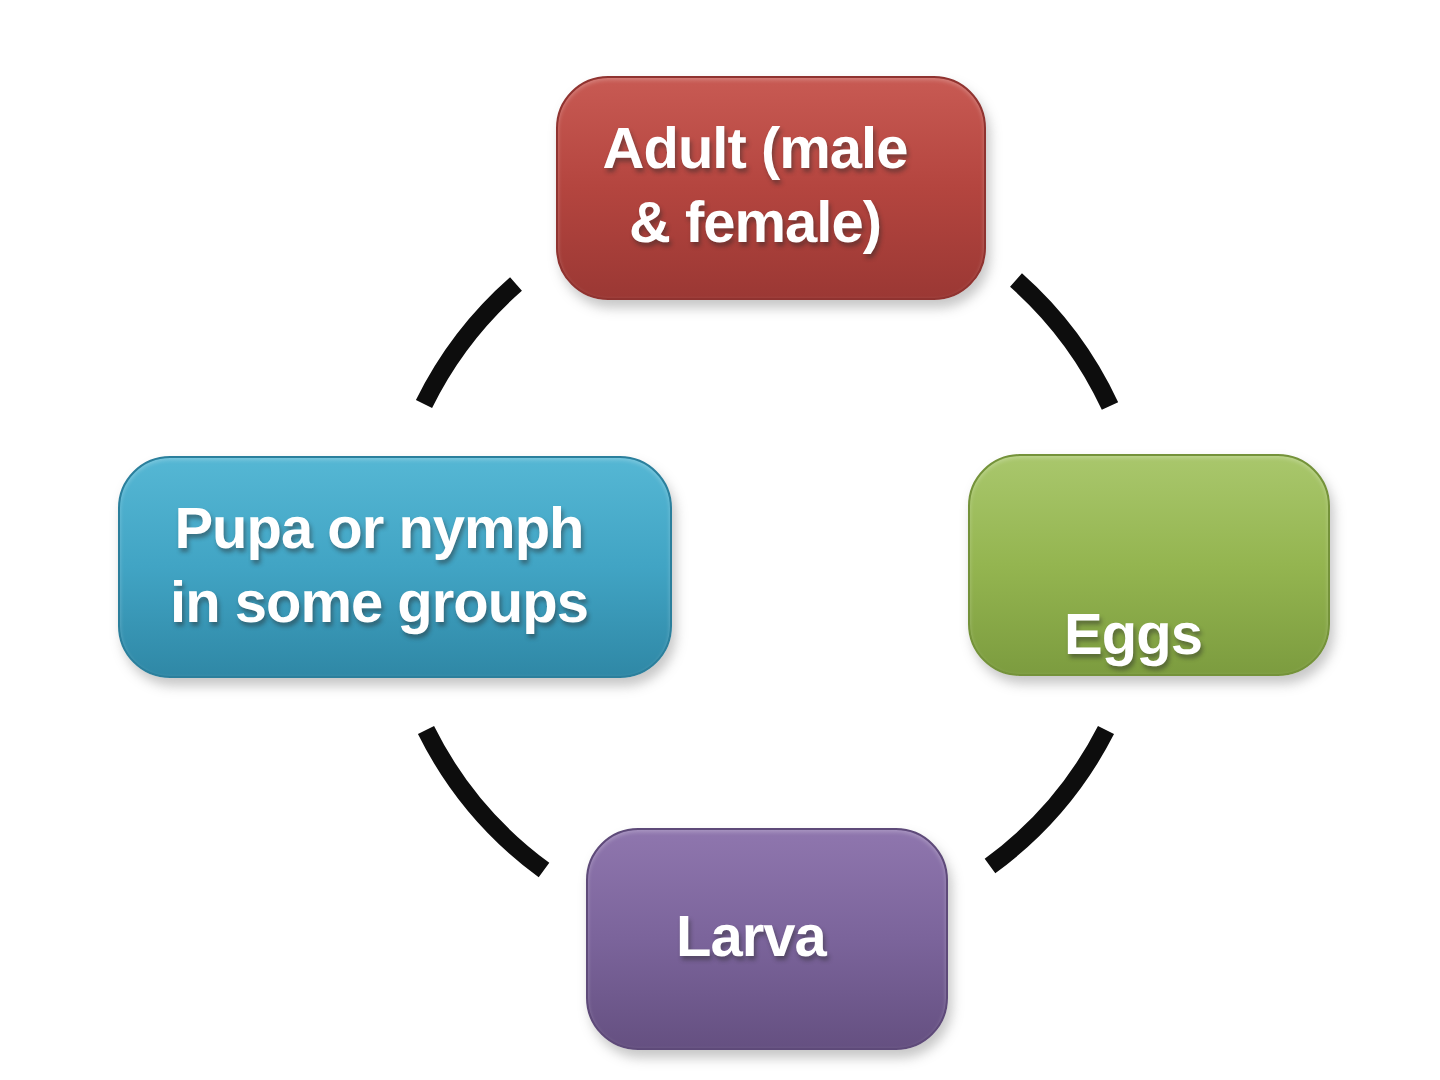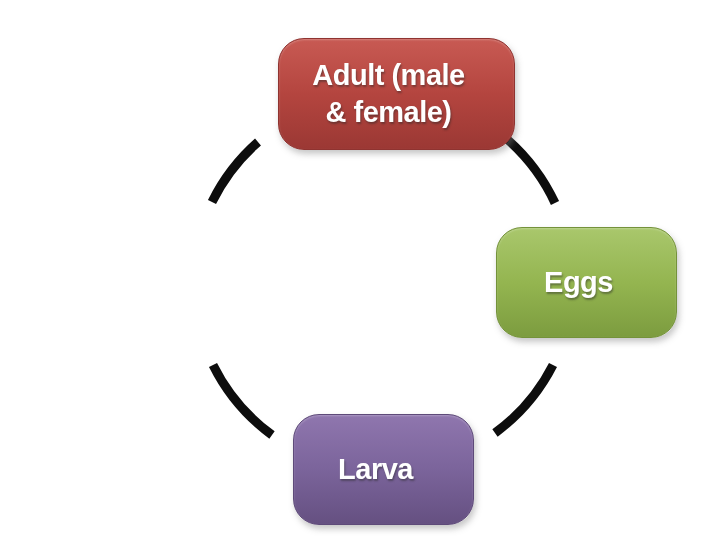--- a/index.html
+++ b/index.html
@@ -26,23 +26,23 @@
     font-size: 29px;
     line-height: 37px;
     letter-spacing: -0.5px;
     text-shadow: 1px 2px 2px rgba(40, 40, 40, 0.45);
     background: linear-gradient(to bottom, var(--c-light) 0%, var(--c-mid) 50%, var(--c-dark) 100%);
     border: 1px solid var(--c-border);
     box-shadow: 2px 4px 6px rgba(130, 130, 130, 0.45),
                 inset 0 1px 2px rgba(255, 255, 255, 0.25);
   }
   .node .line { display: block; white-space: nowrap; }
-  .node-adult { left: 278px; top: 38px;  width: 237px; height: 112px; }
+  .node-adult { left: 278px; top: 38px;  width: 215px; height: 112px; }
   .node-pupa  { left: 59px;  top: 228px; width: 277px; height: 111px; }
-  .node-eggs  { left: 496px; top: 227px; width: 181px; height: 111px; }
+  .node-eggs  { left: 484px; top: 227px; width: 181px; height: 111px; justify-content: flex-end; }
   .node-larva { left: 293px; top: 414px; width: 181px; height: 111px; text-align: center; }
   #arcs {
     position: absolute;
     left: 0; top: 0;
     width: 720px; height: 540px;
     pointer-events: none;
   }
 </style>
 </head>
 <body>
@@ -54,20 +54,24 @@
     <path d="M 508 140 A 193 193 0 0 1 555 203" fill="none" stroke-width="9" stroke-linecap="butt" stroke="#0d0d0d"></path>
     <path d="M 553 365 A 193 193 0 0 1 495 433" fill="none" stroke-width="9" stroke-linecap="butt" stroke="#0d0d0d"></path>
     <path d="M 272 435 A 193 193 0 0 1 213 365" fill="none" stroke-width="9" stroke-linecap="butt" stroke="#0d0d0d"></path>
   </svg>
 
   <div class="node node-adult" style="--c-light: #c85a53; --c-mid: #b4453f; --c-dark: #9b3834; --c-border: #8f3330;">
     <span class="line">Adult (male</span>
     <span class="line">&amp; female)</span>
   </div>
 
+  <div class="node node-pupa" style="--c-light: #55b7d4; --c-mid: #41a4c4; --c-dark: #2f88a6; --c-border: #2b7f9c;">
+    <span class="line">Pupa or nymph</span>
+    <span class="line">in some groups</span>
+  </div>
 
   <div class="node node-eggs" style="--c-light: #a9c76c; --c-mid: #94b550; --c-dark: #7c9c3f; --c-border: #74923a;">
     <span class="line">Eggs</span>
   </div>
 
   <div class="node node-larva" style="--c-light: #8f76ae; --c-mid: #7b649b; --c-dark: #655081; --c-border: #5e4a79;">
     <span class="line">Larva</span>
   </div>
 
 </div>

